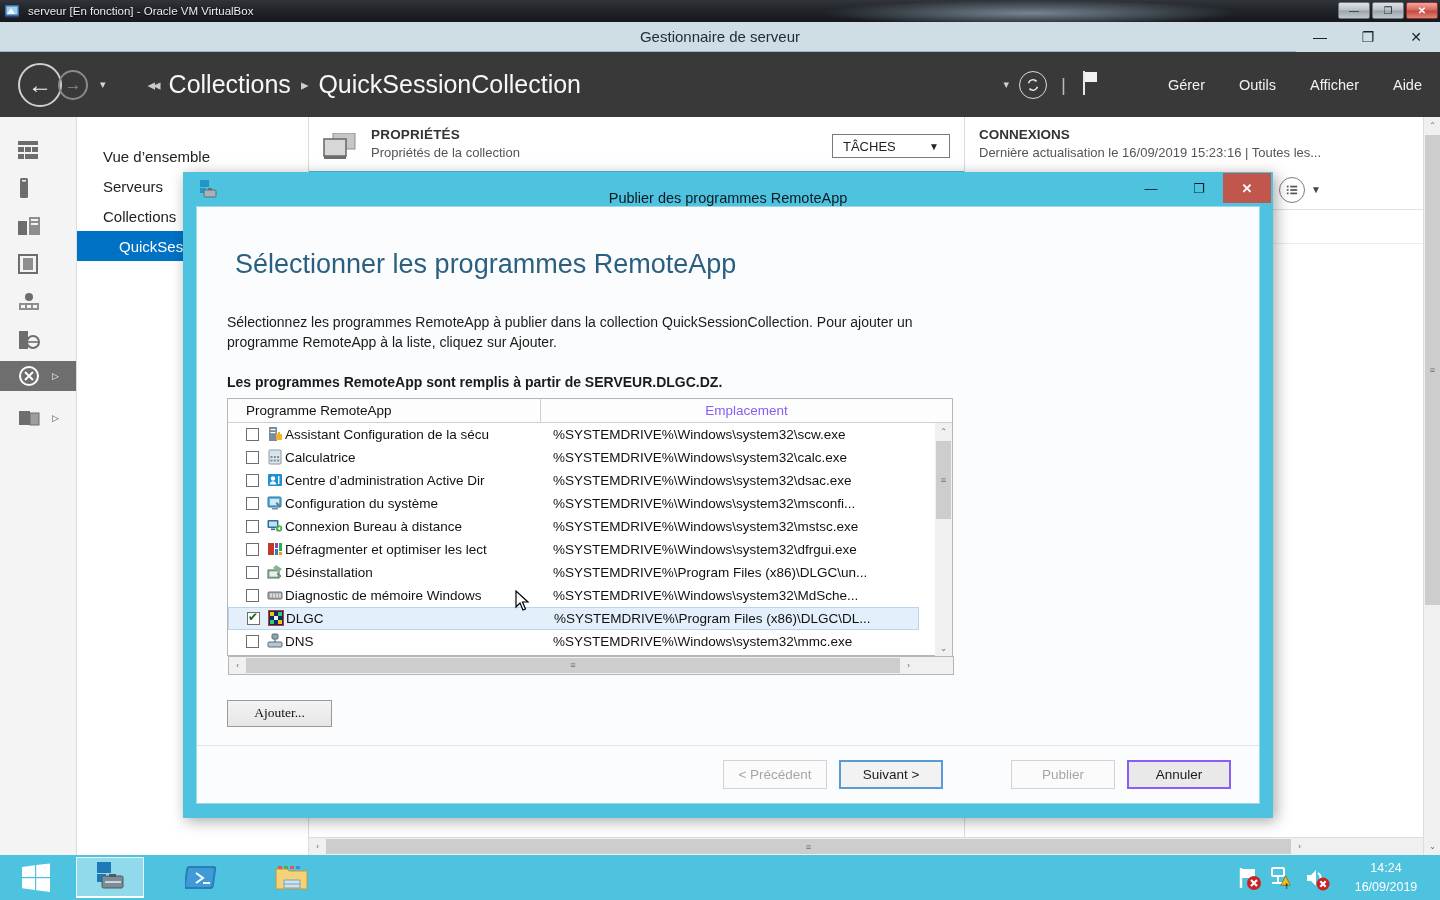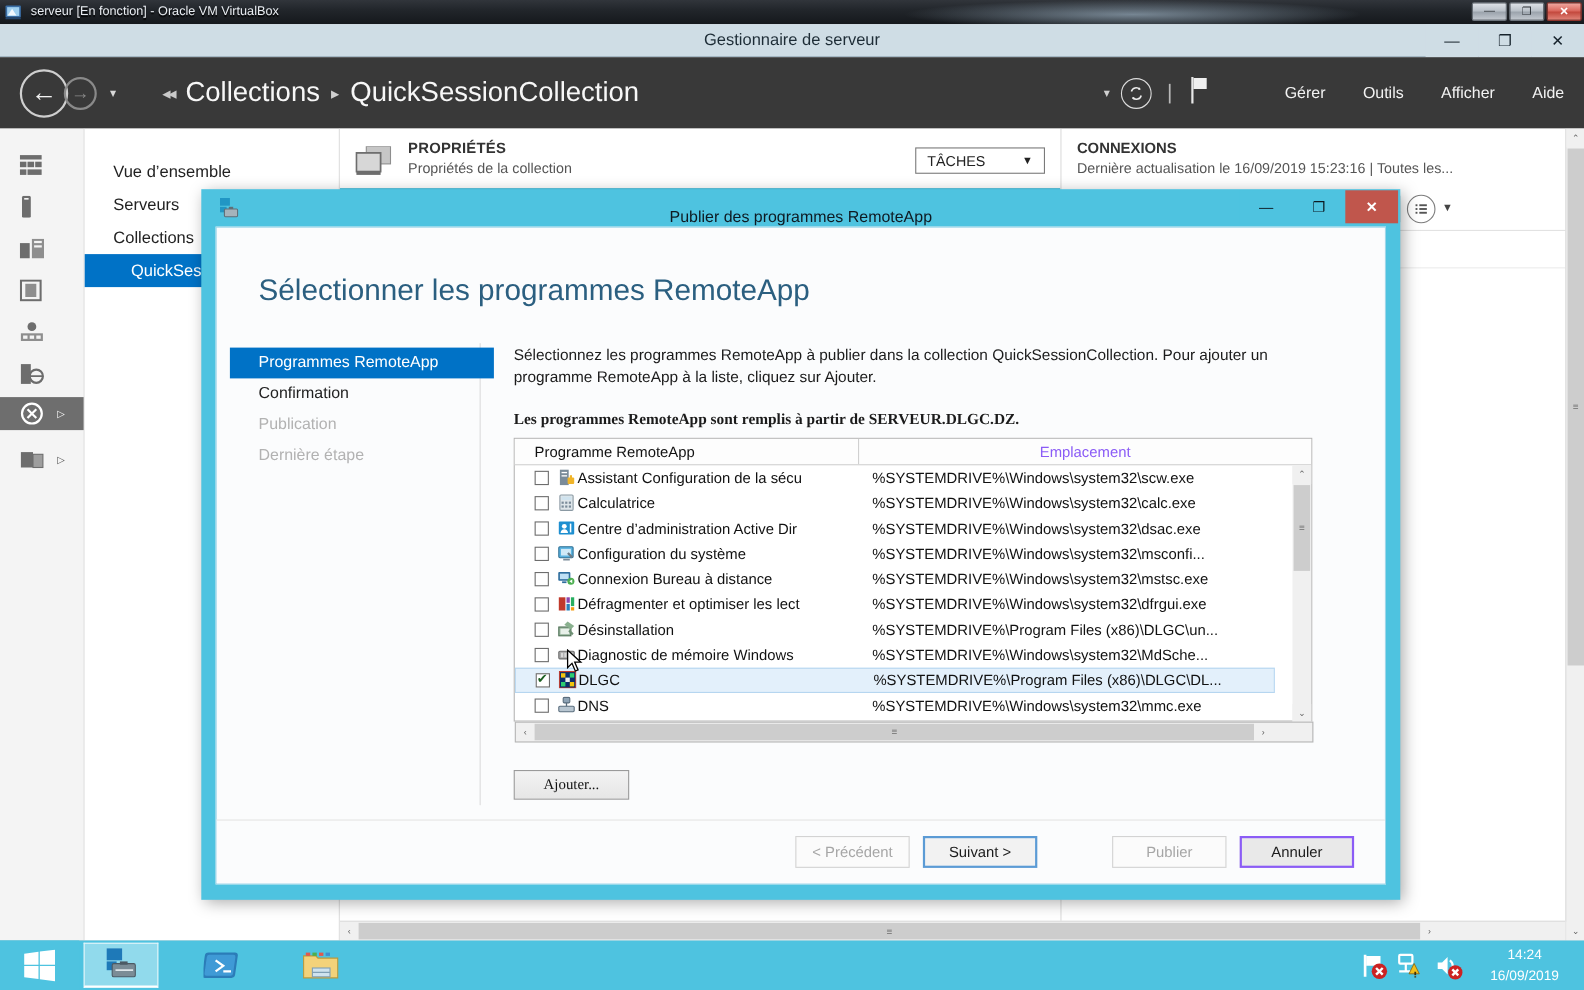--- a/index.html
+++ b/index.html
@@ -243,21 +243,21 @@
   .step {
     height: 28px; display: flex; align-items: center; padding-left: 26px;
     font-size: 14.5px; color: #222; margin-bottom: 0;
     margin-left: -26px; width: 240px;
   }
   .step.sel { background: #0072c6; color: #fff; }
   .step.dim { color: #b2b2b2; }
 
   .dlg-right { flex: 1; padding: 0 30px 0 30px; position: relative; }
   .instr { font-size: 14px; color: #1b1b1b; line-height: 1.45; max-width: 740px; }
-  .instr2 { font-size: 14px; color: #1b1b1b; margin-top: 21px; font-weight: bold; font-family: Liberation Serif, serif; }
+  .instr2 { font-size: 14px; color: #1b1b1b; margin-top: 21px; font-weight: bold; }
 
   .list-wrap {
     position: relative; margin-top: 8px; width: 726px; height: 258px;
     border: 1px solid #b6b6b6; background: #fff;
   }
   .lst-head {
     display: flex; height: 24px; background: #fdfdfd; border-bottom: 1px solid #d0d0d0;
   }
   .lst-head .c1 {
     width: 313px; border-right: 1px solid #d0d0d0; display: flex; align-items: center;
@@ -576,26 +576,20 @@
         <div class="dlg-btn">—</div>
         <div class="dlg-btn">❐</div>
         <div class="dlg-btn close">✕</div>
       </div>
     </div>
 
     <div class="dlg-inner">
       <div class="dlg-h1">Sélectionner les programmes RemoteApp</div>
 
       <div class="dlg-main">
-        <div class="steps">
-          <div class="step sel">Programmes RemoteApp</div>
-          <div class="step">Confirmation</div>
-          <div class="step dim">Publication</div>
-          <div class="step dim">Dernière étape</div>
-        </div>
 
         <div class="dlg-right">
           <div class="instr">Sélectionnez les programmes RemoteApp à publier dans la collection QuickSessionCollection. Pour ajouter un programme RemoteApp à la liste, cliquez sur Ajouter.</div>
           <div class="instr2">Les programmes RemoteApp sont remplis à partir de SERVEUR.DLGC.DZ.</div>
 
           <div class="list-wrap">
             <div class="lst-head">
               <div class="c1">
                 <span class="cbx"></span>
                 <span>Programme RemoteApp</span>

